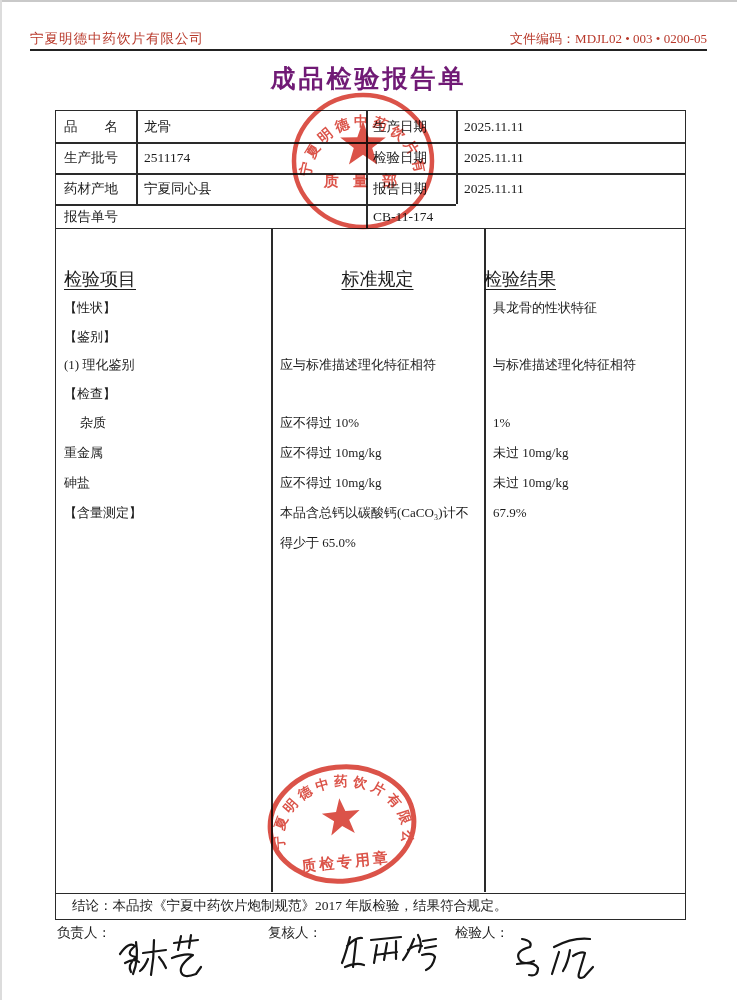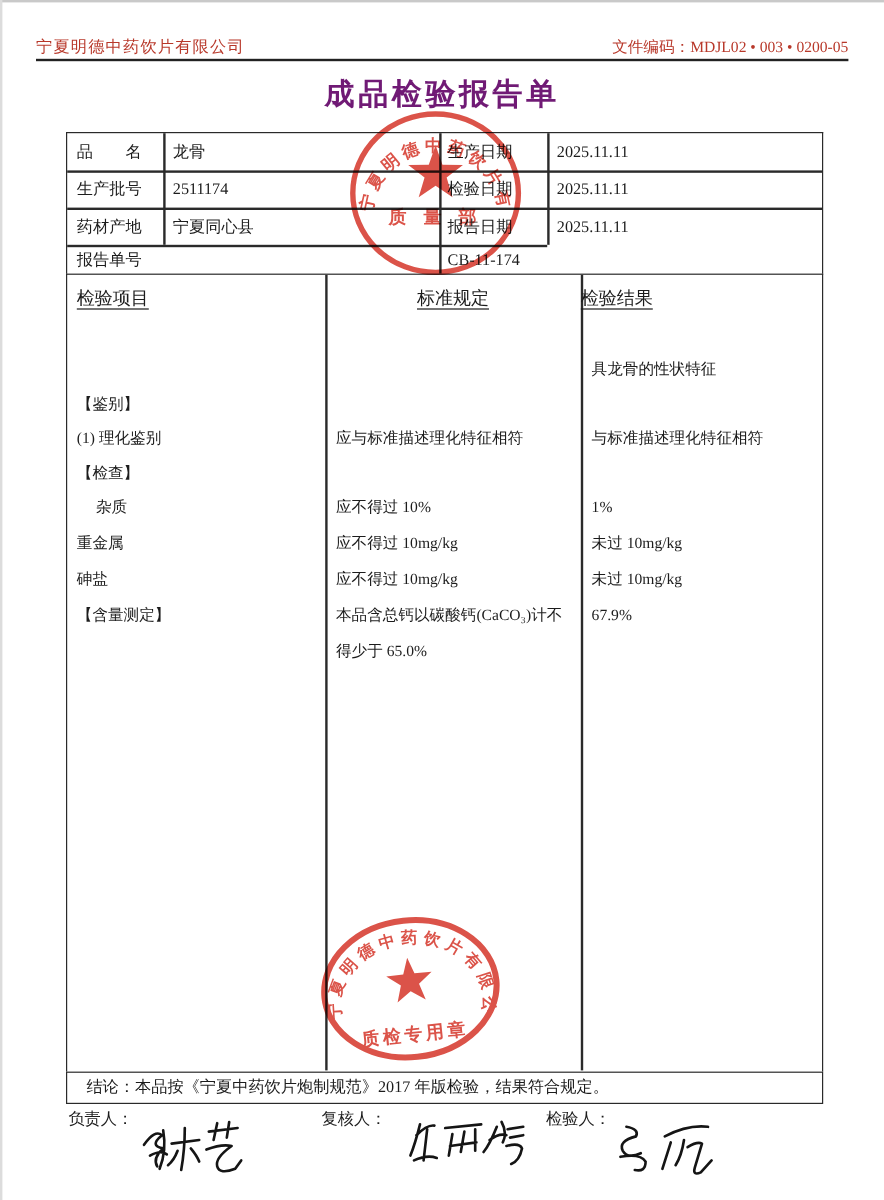--- a/index.html
+++ b/index.html
@@ -23,21 +23,21 @@
 
   .line{position:absolute;background:#2a2a2a;}
   .t1{position:absolute;left:55px;top:110px;width:631px;height:118px;
       border-top:1.5px solid #2a2a2a;border-left:1.5px solid #2a2a2a;border-right:1.5px solid #2a2a2a;box-sizing:border-box;}
   .t2{position:absolute;left:55px;top:228px;width:631px;height:665px;
       border:1.5px solid #2a2a2a;border-bottom:none;box-sizing:border-box;}
   .concl{position:absolute;left:55px;top:893px;width:631px;height:27px;
          border:1.5px solid #2a2a2a;box-sizing:border-box;
          font-size:13.5px;line-height:24px;padding-left:16px;}
   .cell{position:absolute;font-size:13.5px;line-height:31px;white-space:pre;}
-  .hcell{position:absolute;font-size:15px;}
+  .hcell{position:absolute;font-size:18px;margin-top:28px;}
   .u{text-decoration:underline;text-underline-offset:4px;}
   .row-cell{position:absolute;font-size:13px;line-height:30px;}
   .siglabel{position:absolute;font-size:13.5px;top:924px;}
   .sig{position:absolute;}
   .sig path{stroke:#151515;stroke-width:2.2;fill:none;stroke-linecap:round;stroke-linejoin:round;}
   .stamp{position:absolute;mix-blend-mode:multiply;opacity:.88;}
   .stamp-ring{fill:none;stroke:#d63b2f;}
   .stamp text, .stamp textPath{fill:#d63b2f;font-family:"Liberation Sans","DejaVu Sans",sans-serif;font-weight:600;}
 </style>
 </head>
@@ -80,20 +80,21 @@
   </div>
 
   <div class="t2">
     <div class="line" style="left:215px;top:0;width:1.5px;height:663px;"></div>
     <div class="line" style="left:428px;top:0;width:1.5px;height:663px;"></div>
 
     <div class="hcell u" style="left:8px;top:10px;">检验项目</div>
     <div class="hcell" style="left:215px;top:10px;width:213px;text-align:center;"><span class="u">标准规定</span></div>
     <div class="hcell" style="left:428px;top:10px;width:201px;text-align:left;"><span class="u">检验结果</span></div>
 
+    <div class="row-cell" style="left:8px;top:64px;width:200px;">【性状】</div>
     <div class="row-cell" style="left:437px;top:64px;width:188px;">具龙骨的性状特征</div>
 
     <div class="row-cell" style="left:8px;top:93px;width:200px;">【鉴别】</div>
 
     <div class="row-cell" style="left:8px;top:121px;width:200px;">(1) 理化鉴别</div>
     <div class="row-cell" style="left:224px;top:121px;width:198px;">应与标准描述理化特征相符</div>
     <div class="row-cell" style="left:437px;top:121px;width:188px;">与标准描述理化特征相符</div>
 
     <div class="row-cell" style="left:8px;top:150px;width:200px;">【检查】</div>
 

